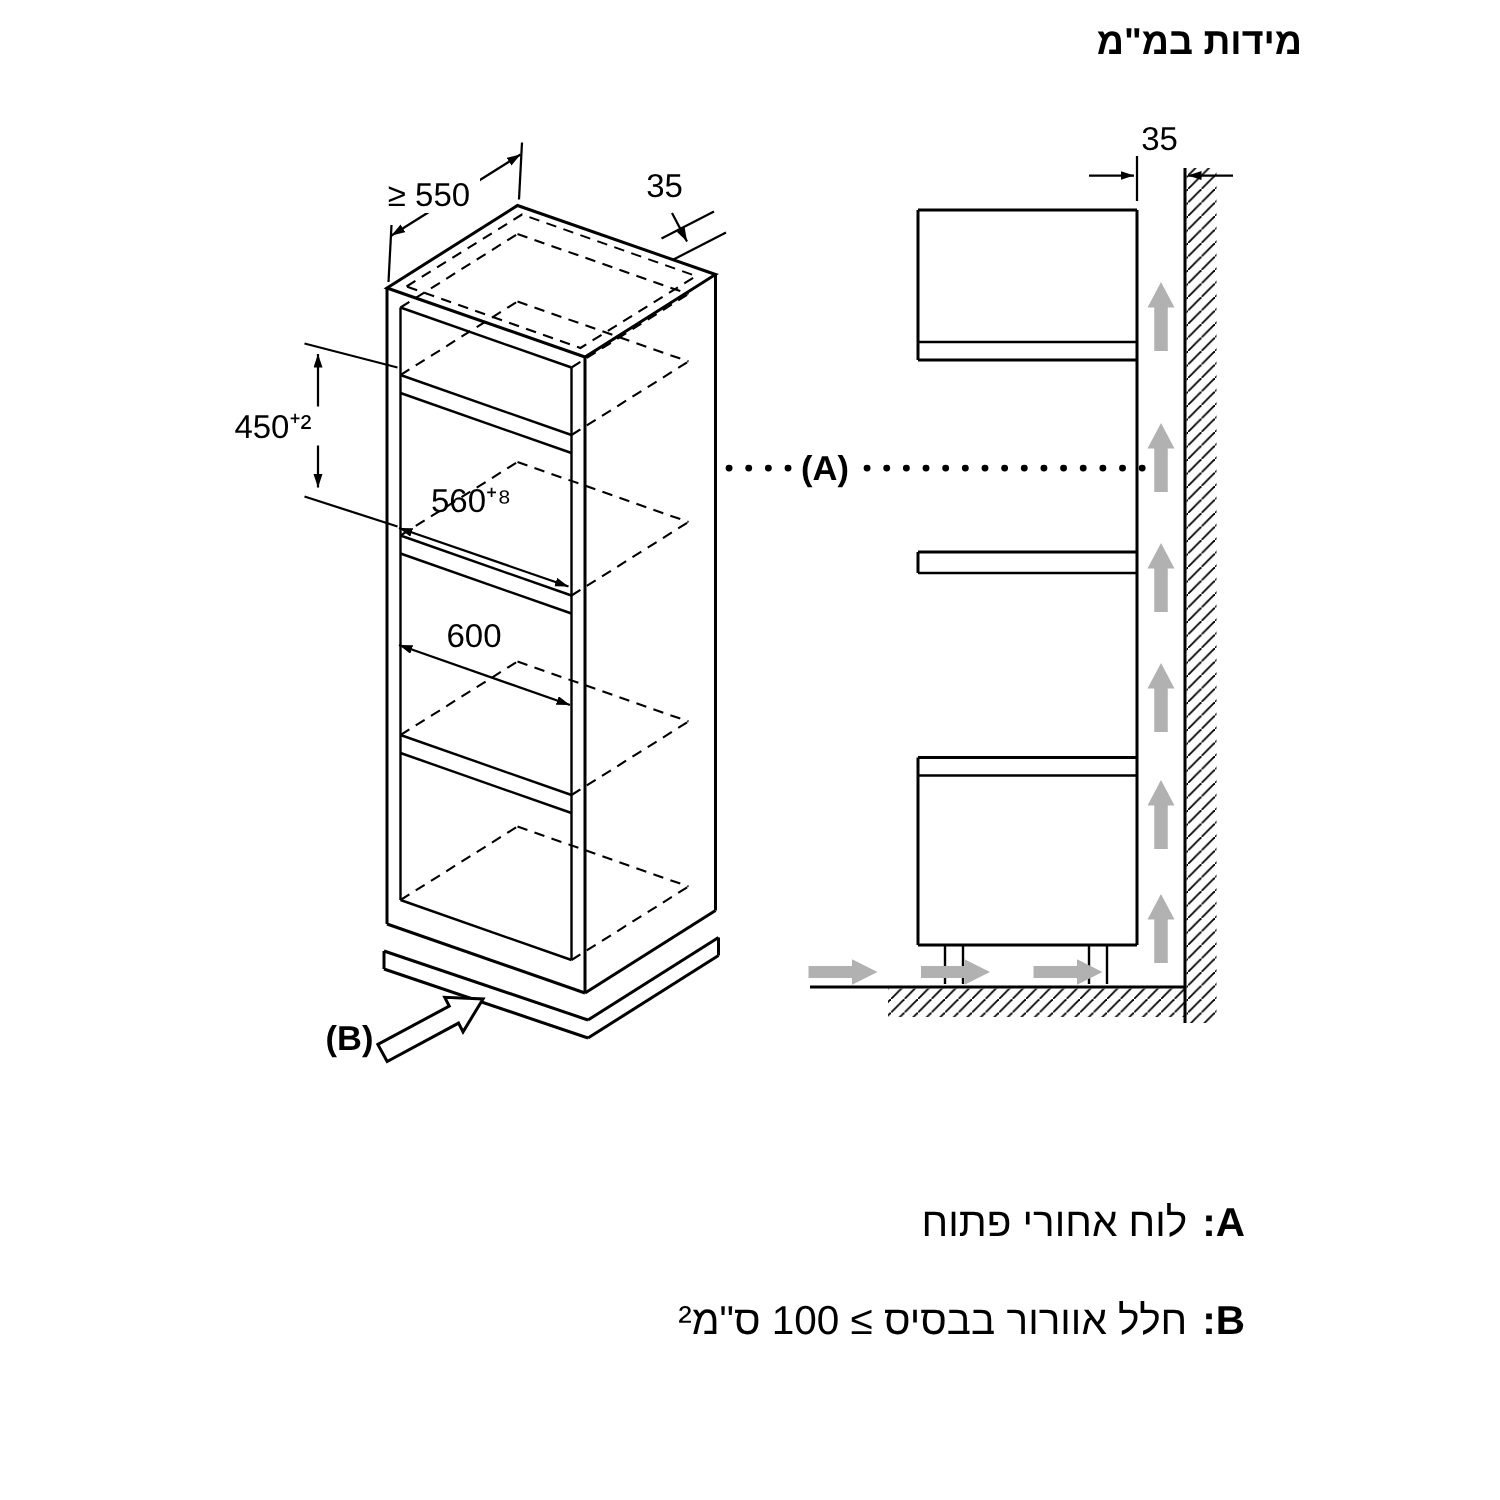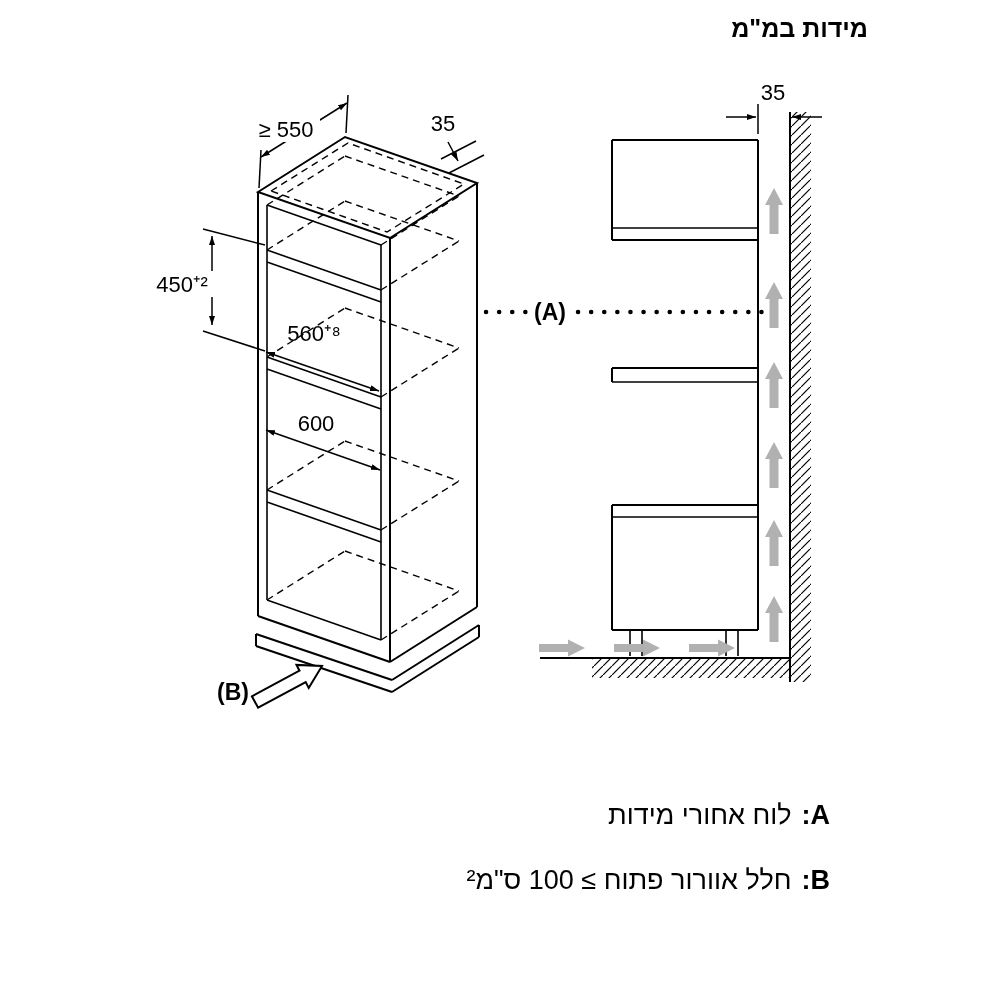--- a/index.html
+++ b/index.html
@@ -200,20 +200,20 @@
       <g>
         <polygon class="flow" points="585,648 568,639.5 568,644 539,644 539,652 568,652 568,656.5"></polygon>
         <polygon class="flow" points="660,648 643,639.5 643,644 614,644 614,652 643,652 643,656.5"></polygon>
         <polygon class="flow" points="735,648 718,639.5 718,644 689,644 689,652 718,652 718,656.5"></polygon>
       </g>
     </g>
   </svg>
 
   <div class="legend">
     <div class="legend-line">
-      <span class="lp">A:</span><span>לוח אחורי מידות</span>
+      <span class="lp">A:</span><span>לוח אחורי פתוח</span>
     </div>
     <div class="legend-line">
-      <span class="lp">B:</span><span>חלל אוורור פתוח ≥ 100 ס"מ²</span>
+      <span class="lp">B:</span><span>חלל אוורור בבסיס ≥ 100 ס"מ²</span>
     </div>
   </div>
 
 </div>
 
 </body></html>

